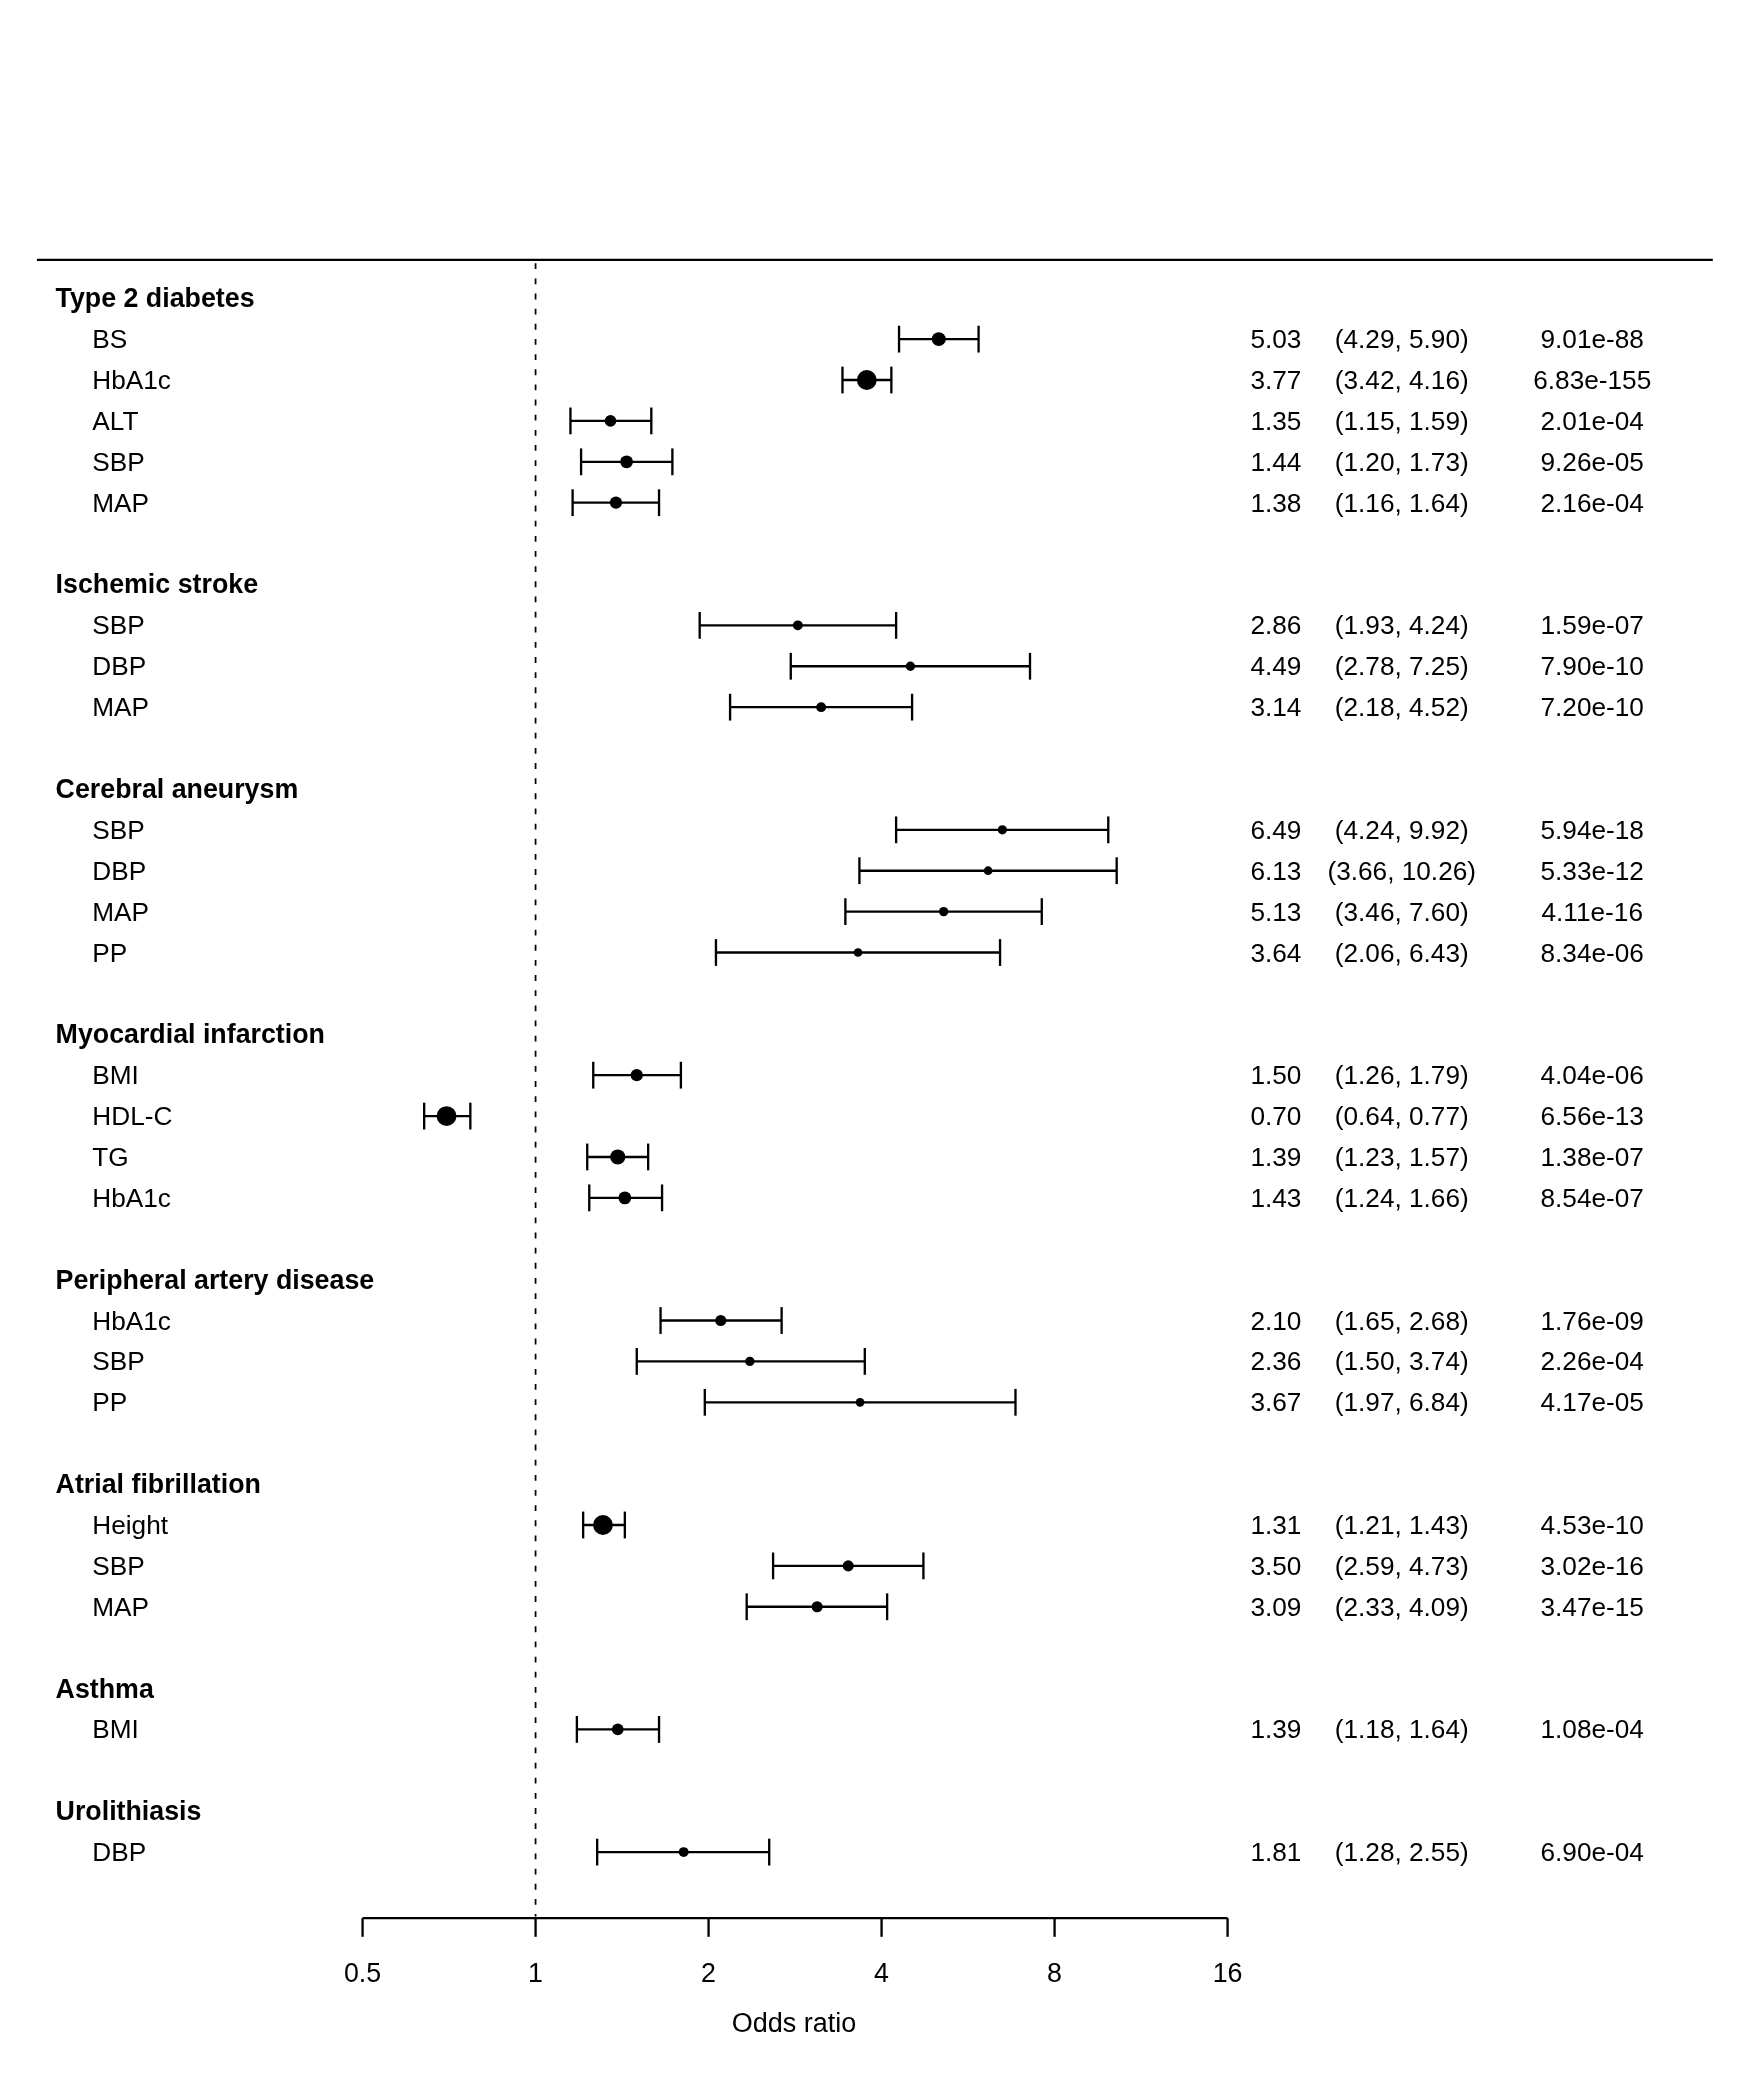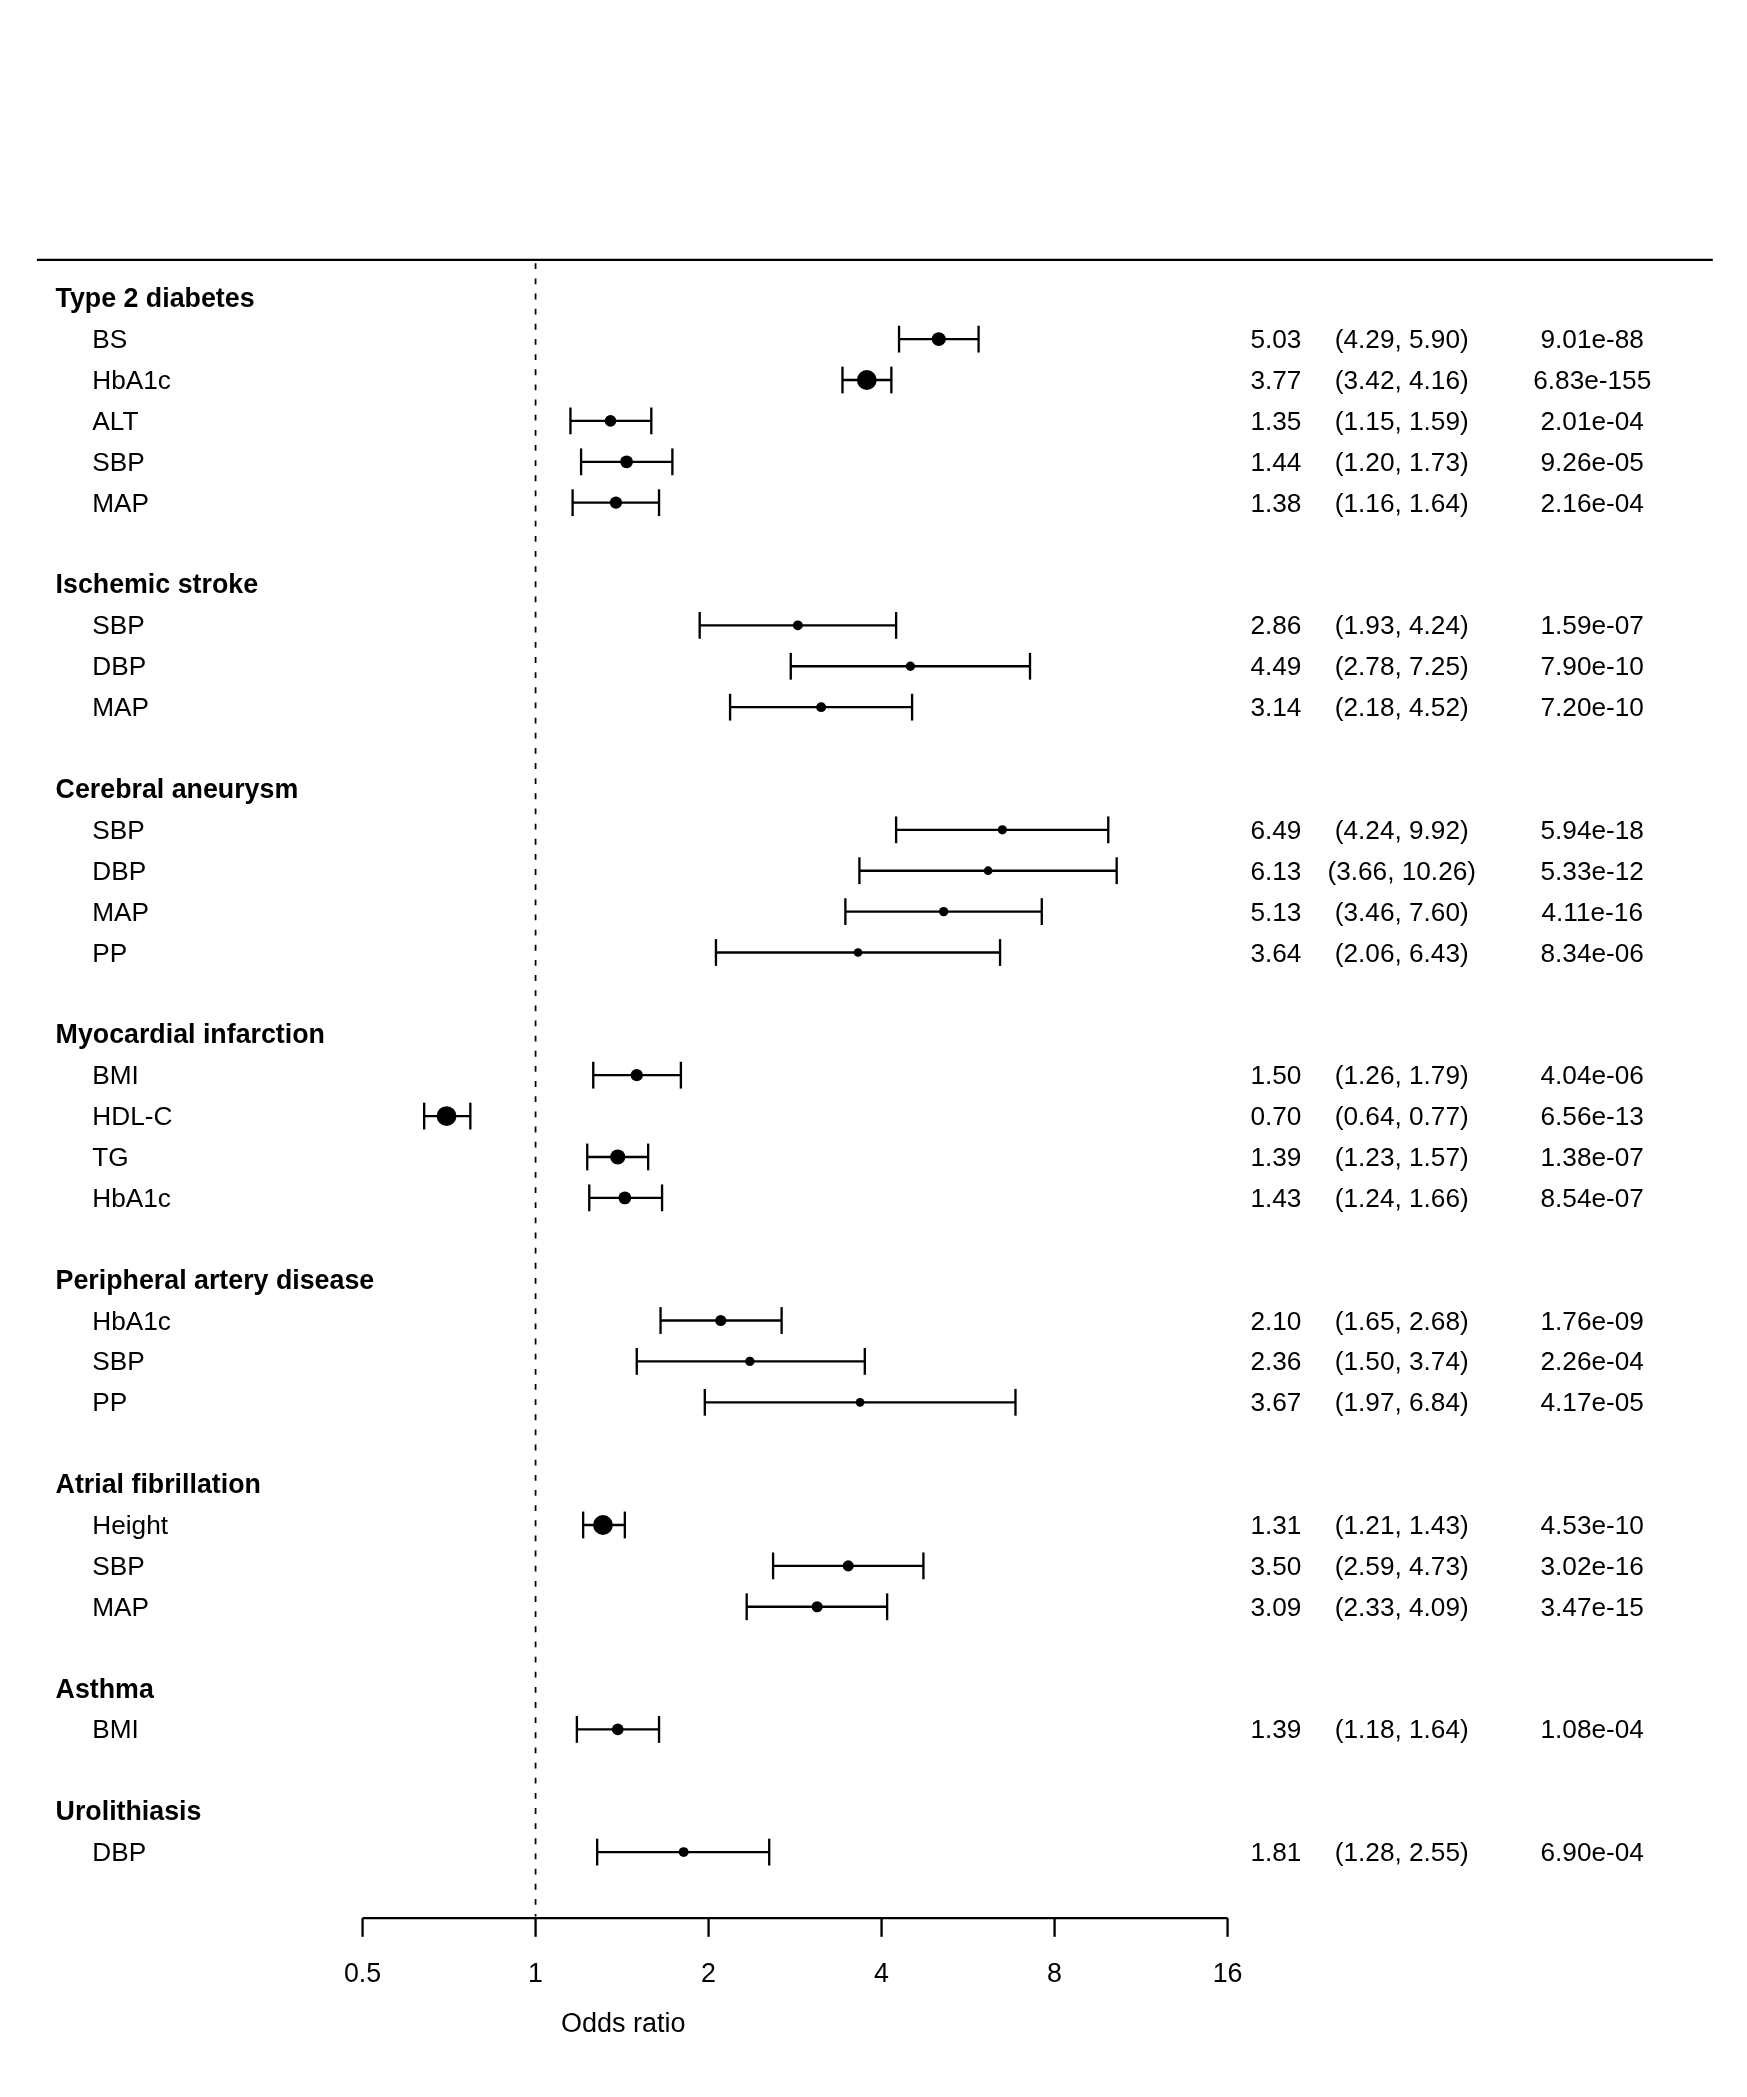--- a/index.html
+++ b/index.html
@@ -7,21 +7,21 @@
     position:relative;
     width:1748px;height:2097px;
     background:#ffffff;
     font-family:"Liberation Sans", sans-serif;
     overflow:hidden;
   }
   #plot{position:absolute;left:0;top:0;}
   .x-axis-title{
     position:absolute;
     left:561px;top:2008px;width:466px;
-    text-align:left;
+    text-align:center;
     font-size:27px;
     color:#000000;
   }
 </style>
 </head>
 <body>
 
 <div class="figure">
   <svg id="plot" width="1748" height="2097" viewBox="0 0 3000 3600">
       <line x1="63" y1="446" x2="2940" y2="446" stroke="#000000" stroke-width="4"></line>

